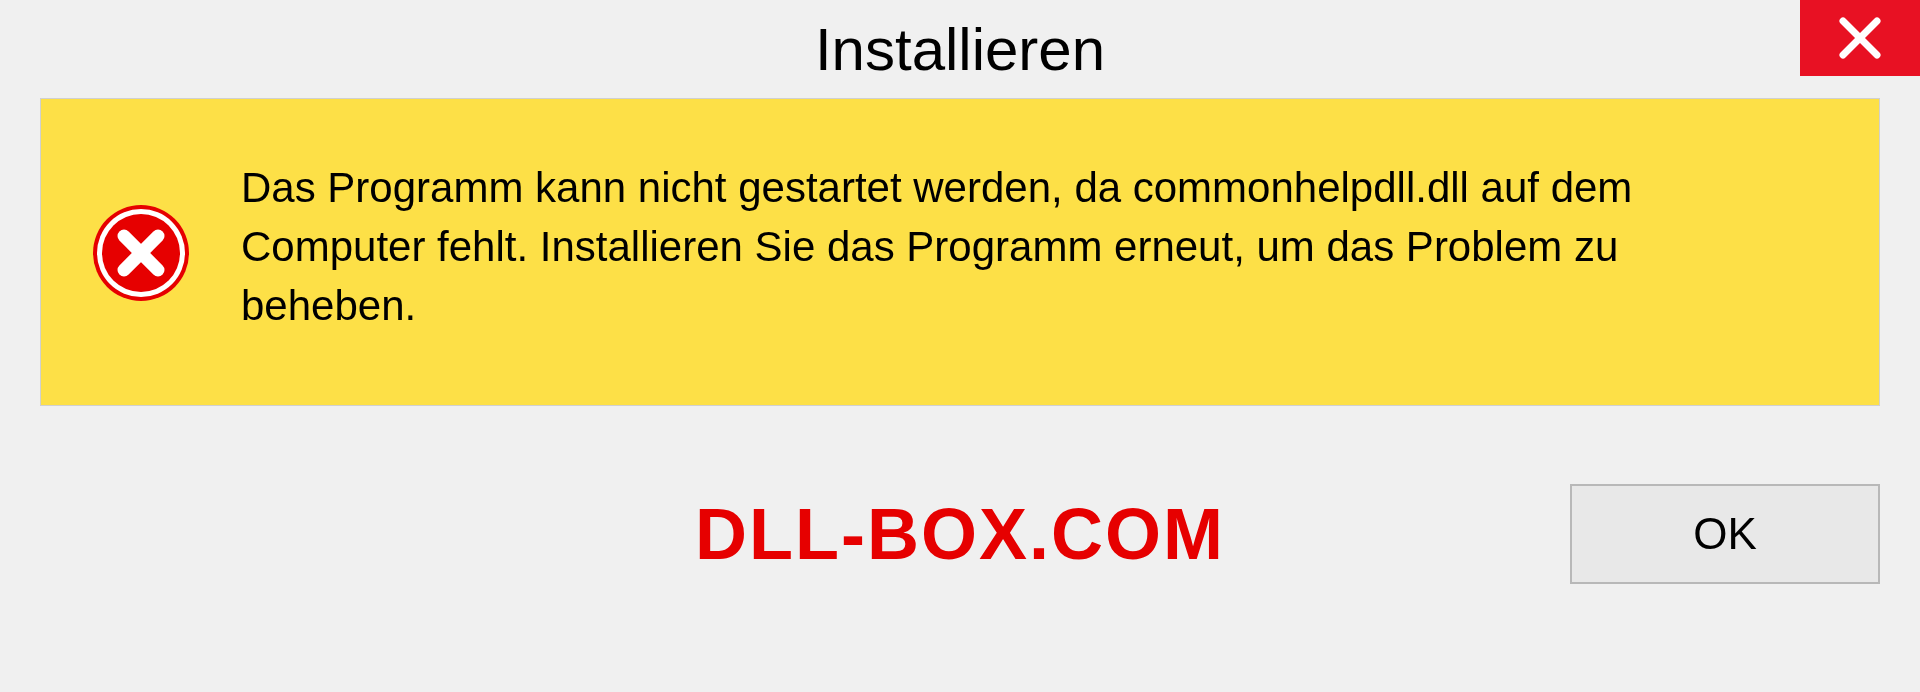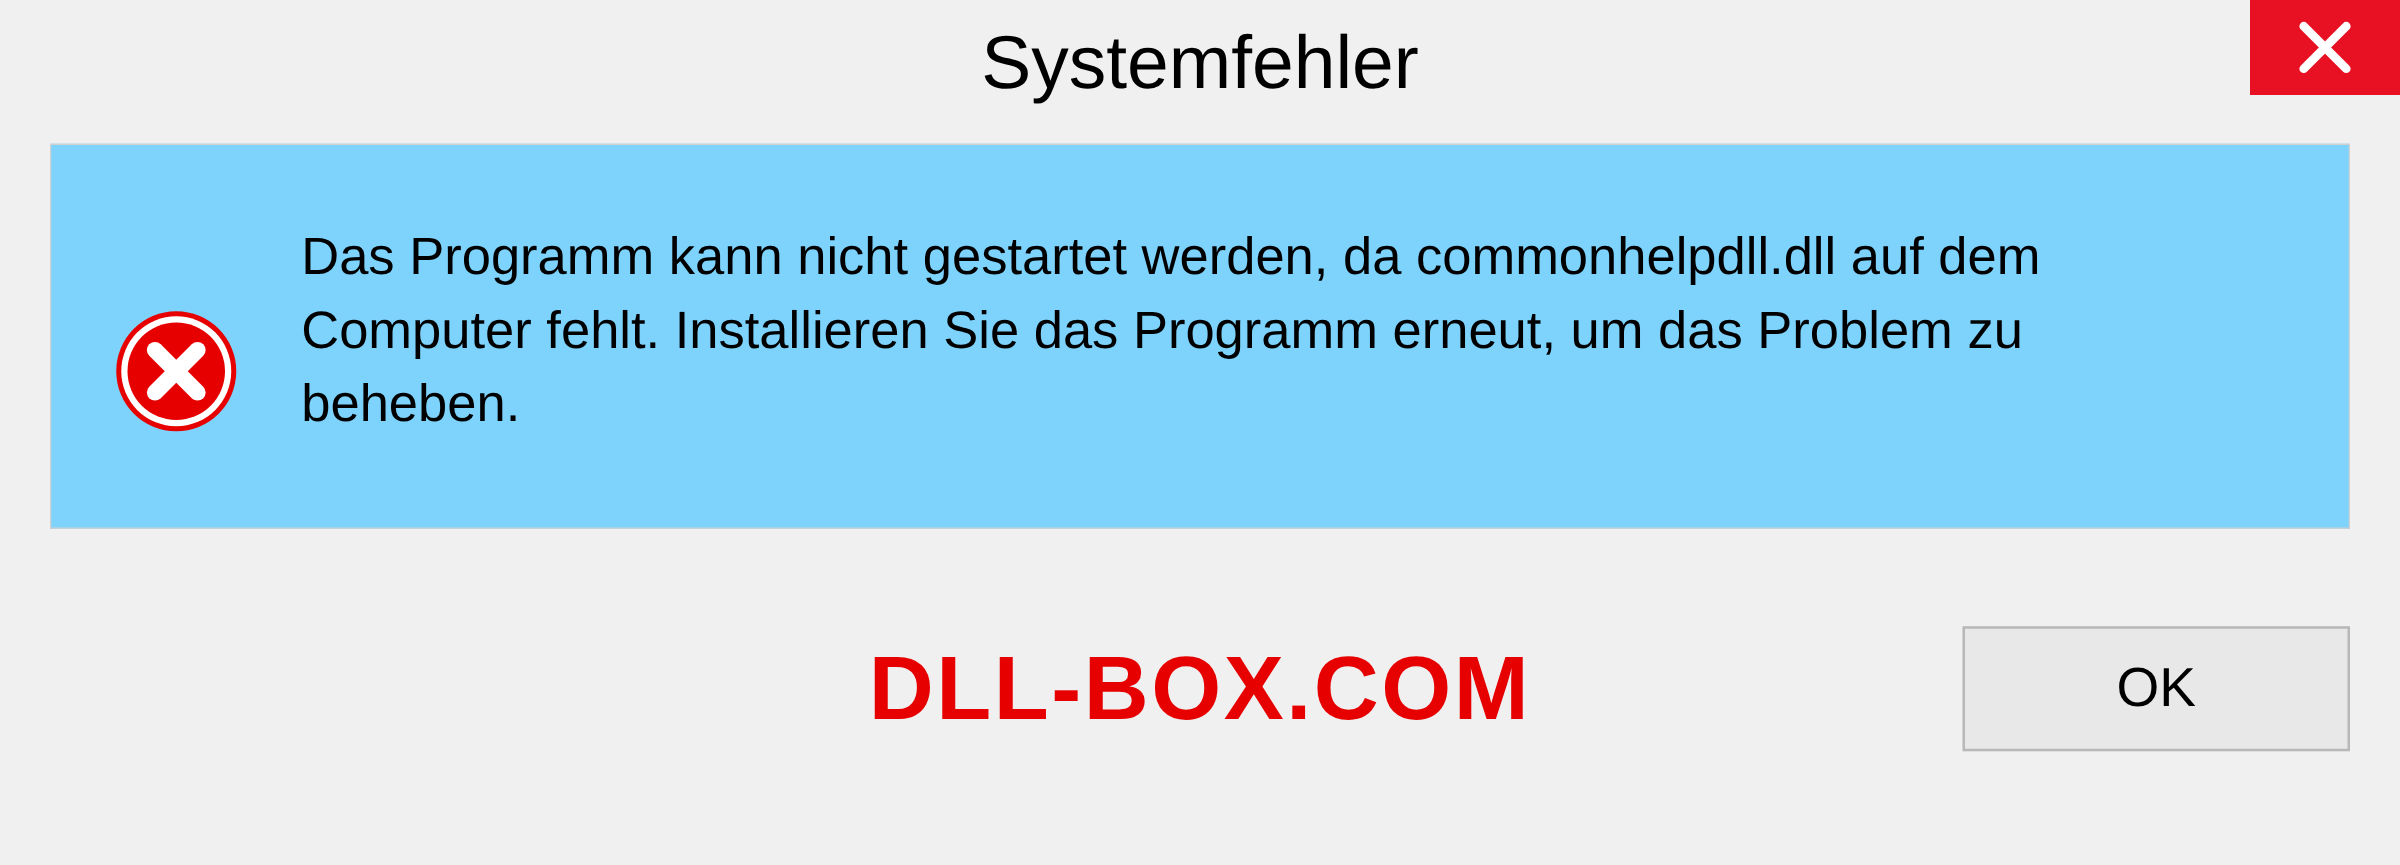--- a/index.html
+++ b/index.html
@@ -52,27 +52,27 @@
       justify-content: center;
       cursor: pointer;
     }
     
     .close-button svg {
       width: 46px;
       height: 46px;
     }
     
     .content-area {
-      margin: 17px 40px;
-      background: #7dd3fc;
+      margin: 0 40px;
+      background: #fde047;
       border: 1px solid #d0d0d0;
       flex: 0 0 auto;
       padding: 60px 50px 70px 50px;
       display: flex;
-      align-items: flex-end;
+      align-items: center;
       gap: 50px;
     }
     
     .error-icon-wrapper {
       flex-shrink: 0;
       padding-top: 16px;
     }
     
     .error-icon {
       width: 100px;
@@ -119,21 +119,21 @@
       font-family: "Segoe UI", Arial, sans-serif;
       font-weight: 400;
     }
   </style>
 </head>
 <body>
 
 <div class="dialog">
 
   <div class="title-bar">
-    <div class="title-text">Systemfehler</div>
+    <div class="title-text">Installieren</div>
     <div class="close-button">
       <svg viewBox="0 0 46 46">
         <line x1="6" y1="6" x2="40" y2="40" stroke="#ffffff" stroke-width="7" stroke-linecap="round"></line>
         <line x1="40" y1="6" x2="6" y2="40" stroke="#ffffff" stroke-width="7" stroke-linecap="round"></line>
       </svg>
     </div>
   </div>
 
   <div class="content-area">
     <div class="error-icon-wrapper">

